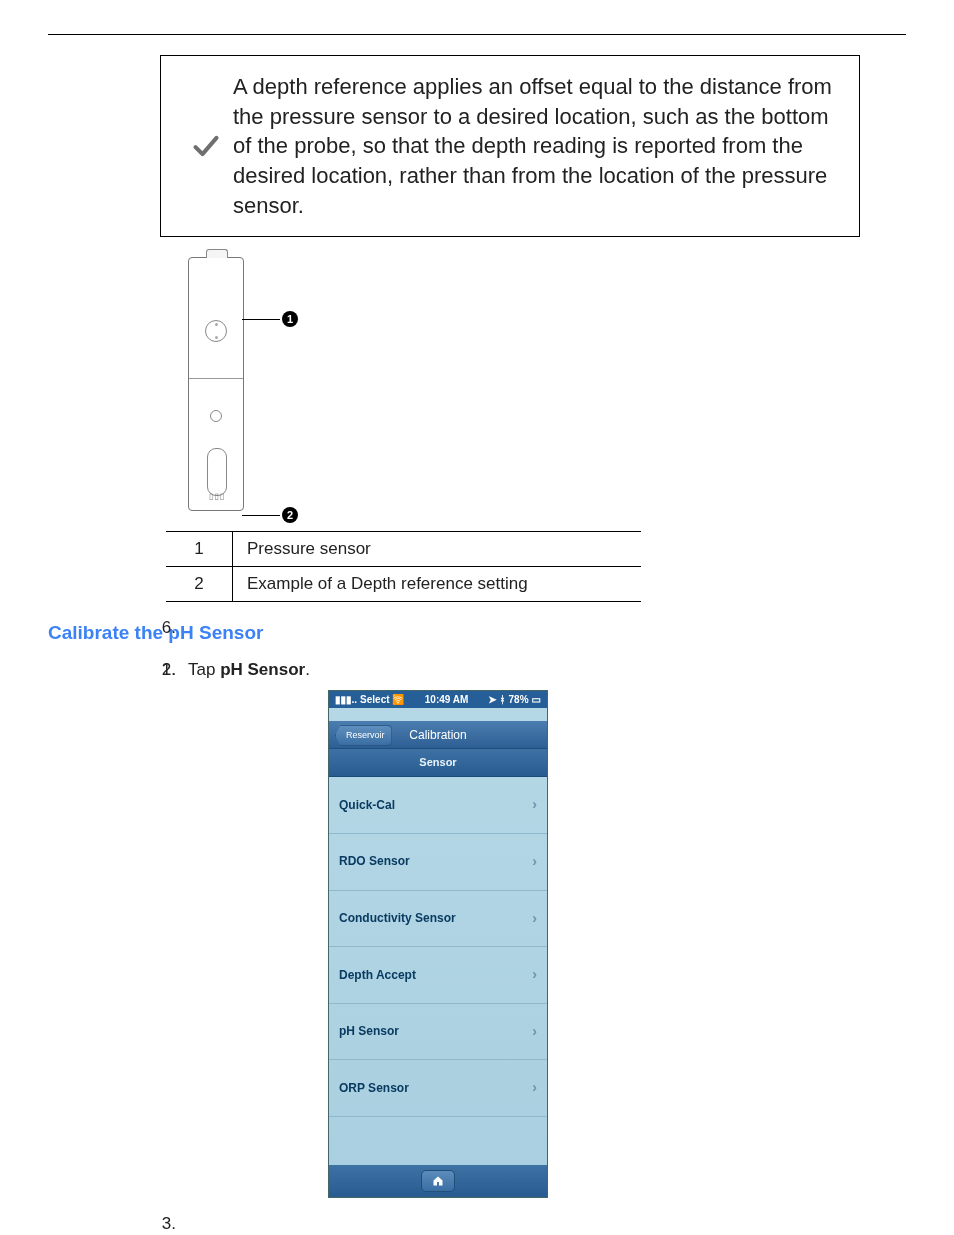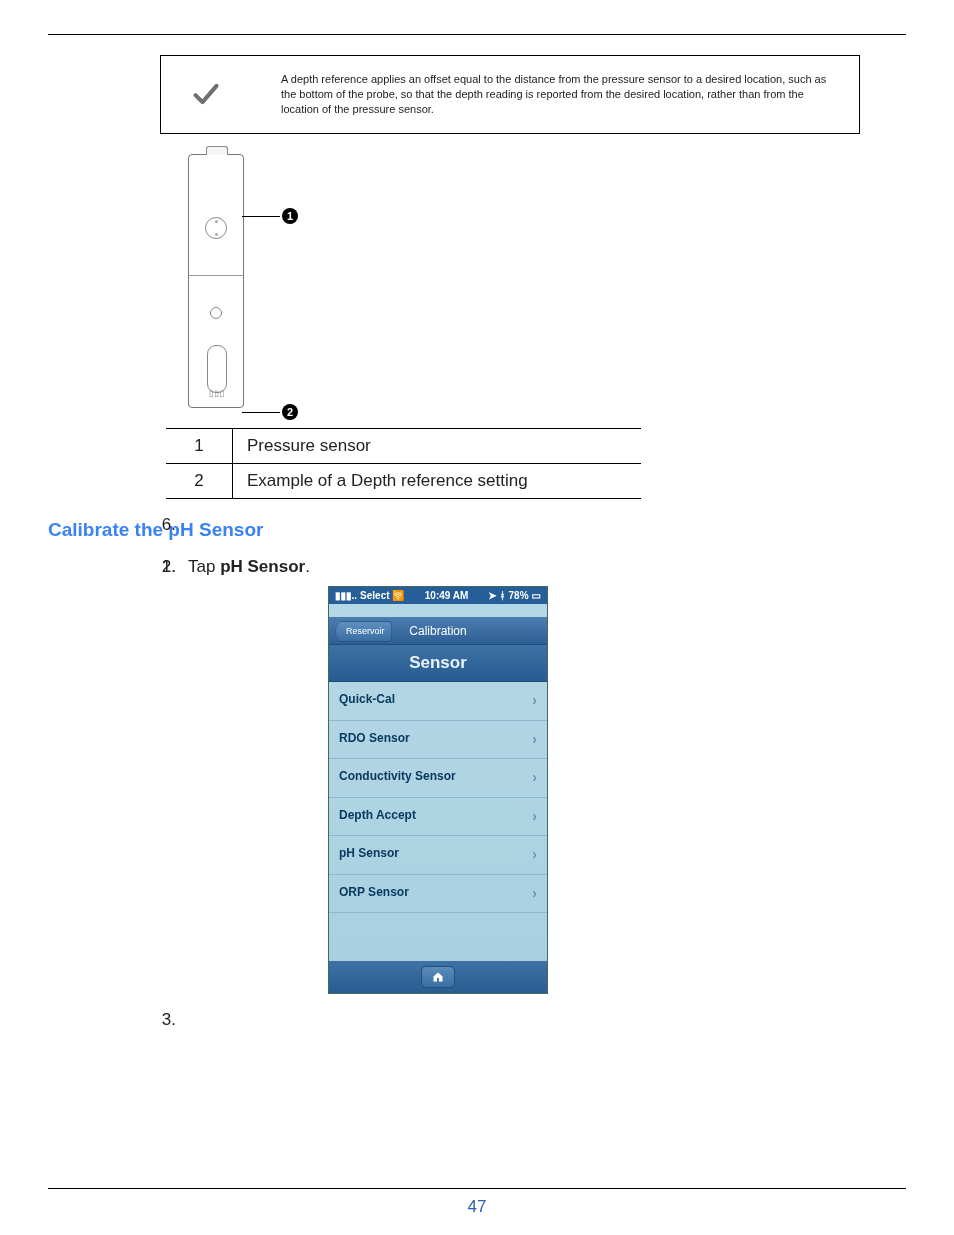--- a/index.html
+++ b/index.html
@@ -36,22 +36,21 @@
   }
   .callout-icon-cell {
     width: 54px;
     display:flex;
     justify-content:center;
     align-items:center;
   }
   .callout-text {
     flex: 1;
     line-height: 1.35;
-    font-size: 11px;
-    margin-left: 48px;
+    font-size: 22px;
   }
   .check-svg { width: 28px; height: 28px; }
 
   
   .probe-wrap {
     margin: 8px 0 4px 118px;
     position: relative;
     width: 170px;
     height: 280px;
   }
@@ -204,32 +203,32 @@
     border-radius:4px;
     color:#fff;
     font-size:9px;
     padding:3px 6px 3px 10px;
     clip-path: polygon(10% 0, 100% 0, 100% 100%, 10% 100%, 0 50%);
   }
   .tab-bar{
     background: linear-gradient(#3e72a5,#285c90);
     color:#e9f3fb;
     font-weight:bold;
-    font-size:17px;
+    font-size:11px;
     padding:6px 0;
     text-align:center;
     border-bottom:1px solid #1a4a78;
   }
   .sensor-list{ margin:0; padding:0; list-style:none; }
   .sensor-list li{
     border-bottom:1px solid #8fb8cc;
-    padding:9px 10px;
+    padding:18px 10px;
     display:flex;
     justify-content:space-between;
-    align-items:flex-start;
+    align-items:center;
     font-weight:bold;
     font-size:12px;
     color:#093a60;
     gap:12px;
   }
   .sensor-list li .chev{ color:#6c95ab; font-size:14px; font-weight:bold; }
   .phone-spacer{ height:48px; }
   .phone-toolbar{
     background: linear-gradient(#3e72a5,#285c90);
     padding:5px 0;
@@ -373,17 +372,13 @@
           </div>
         </div>
       </div>
     </li>
 
     <li>
       <span class="num">3.</span>
     </li>
   </ol>
 
-  <div class="bottom-block">
-    <hr class="bottom-rule">
-    <div class="page-num">47</div>
-  </div>
 </div>
 
 </body></html>

